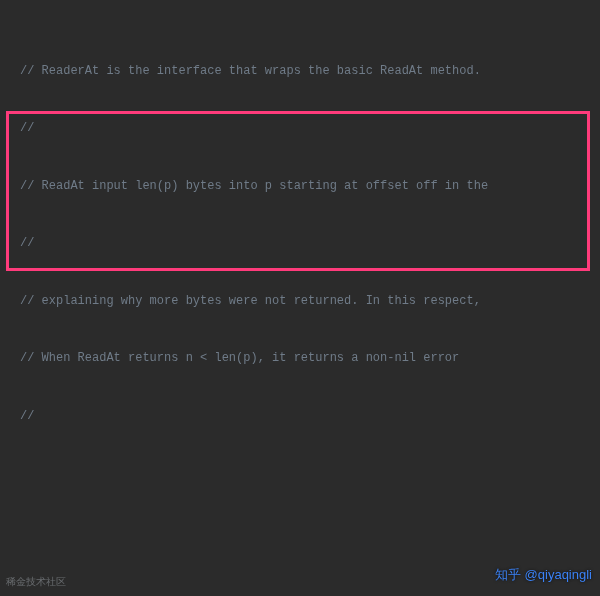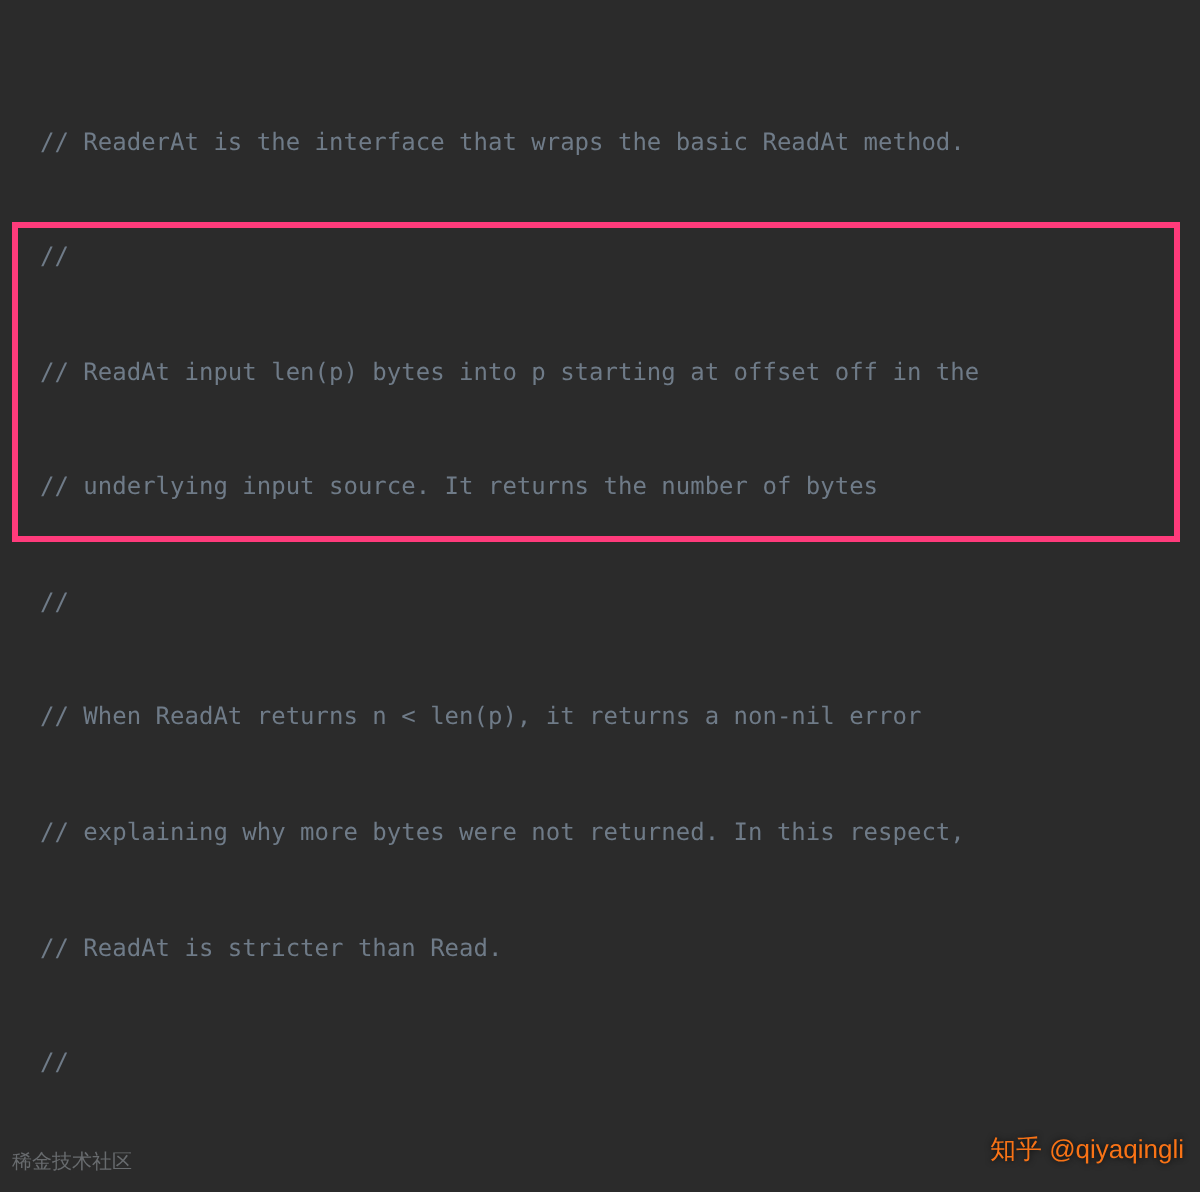--- a/index.html
+++ b/index.html
@@ -20,20 +20,21 @@
     width: 600px;
     height: 596px;
     padding: 4px 0 0 0;
     white-space: pre;
     overflow: hidden;
   }
   .line {
     display: flex;
     align-items: center;
     height: 19.2px;
+    font-family: Liberation Mono, monospace;
   }
   .gutter {
     width: 14px;
     flex: 0 0 14px;
     text-align: right;
     padding-right: 2px;
     color: #5c6370;
     user-select: none;
   }
   .code {
@@ -50,21 +51,21 @@
     height: 160px;
     border: 3px solid #ff3b7b;
     box-sizing: border-box;
     pointer-events: none;
   }
 
   .watermark-r {
     position: absolute;
     right: 8px;
     bottom: 10px;
-    color: #f97316;
+    color: #3b82f6;
     font-family: -apple-system, "PingFang SC", "Microsoft YaHei", sans-serif;
     font-size: 13px;
     text-shadow: 0 0 3px rgba(0,0,0,0.8);
     pointer-events: none;
   }
   .watermark-l {
     position: absolute;
     left: 6px;
     bottom: 6px;
     color: #9aa0a6;
@@ -75,25 +76,23 @@
   }
 </style>
 </head>
 <body>
 
 <div class="editor">
 
   <div class="line"><span class="gutter"></span><span class="code cmt">// ReaderAt is the interface that wraps the basic ReadAt method.</span></div>
   <div class="line"><span class="gutter"></span><span class="code cmt">//</span></div>
   <div class="line"><span class="gutter"></span><span class="code cmt">// ReadAt input len(p) bytes into p starting at offset off in the</span></div>
-  <div class="line"><span class="gutter"></span><span class="code cmt">// underlying input source. It returns the number of bytes</span></div>
   <div class="line"><span class="gutter"></span><span class="code cmt">//</span></div>
+  <div class="line"><span class="gutter"></span><span class="code cmt">// explaining why more bytes were not returned. In this respect,</span></div>
   <div class="line"><span class="gutter"></span><span class="code cmt">// When ReadAt returns n &lt; len(p), it returns a non-nil error</span></div>
-  <div class="line"><span class="gutter"></span><span class="code cmt">// explaining why more bytes were not returned. In this respect,</span></div>
-  <div class="line"><span class="gutter"></span><span class="code cmt">// ReadAt is stricter than Read.</span></div>
   <div class="line"><span class="gutter"></span><span class="code cmt">//</span></div>
   
   
   
   
   
   
   
   
   

